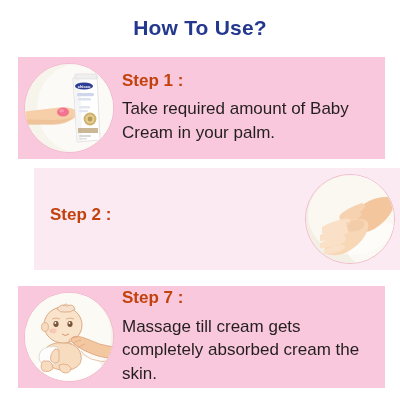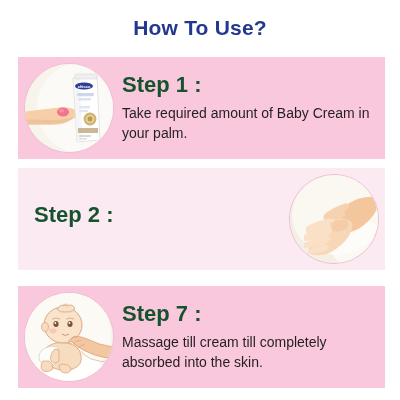--- a/index.html
+++ b/index.html
@@ -36,21 +36,21 @@
 
   
   .step-panel {
     position: absolute;
     left: 18px;
     width: 367px;
     box-sizing: border-box;
     overflow: hidden;
   }
   .step-1 { top: 57px;  height: 102px; background: #fac8dc; }
-  .step-2 { top: 168px; height: 102px; background: #fceaf2; }
+  .step-2 { top: 168px; height: 102px; background: #fceaf2; margin-left: 16px; }
   .step-3 { top: 286px; height: 102px; background: #fac8dc; }
 
   .panel-inner {
     display: flex;
     align-items: center;
     height: 100%;
     width: 100%;
   }
   .panel-inner.img-right { flex-direction: row-reverse; }
 
@@ -73,28 +73,28 @@
   .circle svg { display: block; width: 100%; height: 100%; }
 
   .copy {
     flex: 1 1 auto;
     padding-right: 10px;
     padding-left: 2px;
   }
   .img-right .copy { padding-left: 16px; padding-right: 4px; }
 
   .step-head {
-    font-size: 22px;
+    font-size: 17px;
     font-weight: bold;
-    color: #14532d;
+    color: #c2410c;
     margin: 0 0 7px 0;
     line-height: 1.1;
   }
   .step-body {
-    font-size: 14px;
+    font-size: 17px;
     color: #231f20;
     line-height: 1.38;
     margin: 0;
     max-width: 252px;
   }
 </style>
 </head>
 <body>
 
 <div class="page">
@@ -224,19 +224,19 @@
             <path d="M52 44 Q46 44 44 47 Q43 50 47 51" fill="none" stroke="#daa077" stroke-width="0.7"></path>
             <path d="M56 47 Q50 48 48 51" fill="none" stroke="#daa077" stroke-width="0.6"></path>
             <path d="M60 51 Q54 53 52 56" fill="none" stroke="#daa077" stroke-width="0.6"></path>
             <path d="M88 68 Q76 70 66 66 Q58 62 56 58" fill="none" stroke="#daa077" stroke-width="0.6"></path>
           </svg>
         </div>
       </div>
 
       <div class="copy">
         <div class="step-head">Step 7 :</div>
-        <div class="step-body">Massage till cream till completely absorbed into the skin.</div>
+        <div class="step-body">Massage till cream gets completely absorbed cream the skin.</div>
       </div>
 
     </div>
   </div>
 
 </div>
 
 </body></html>

